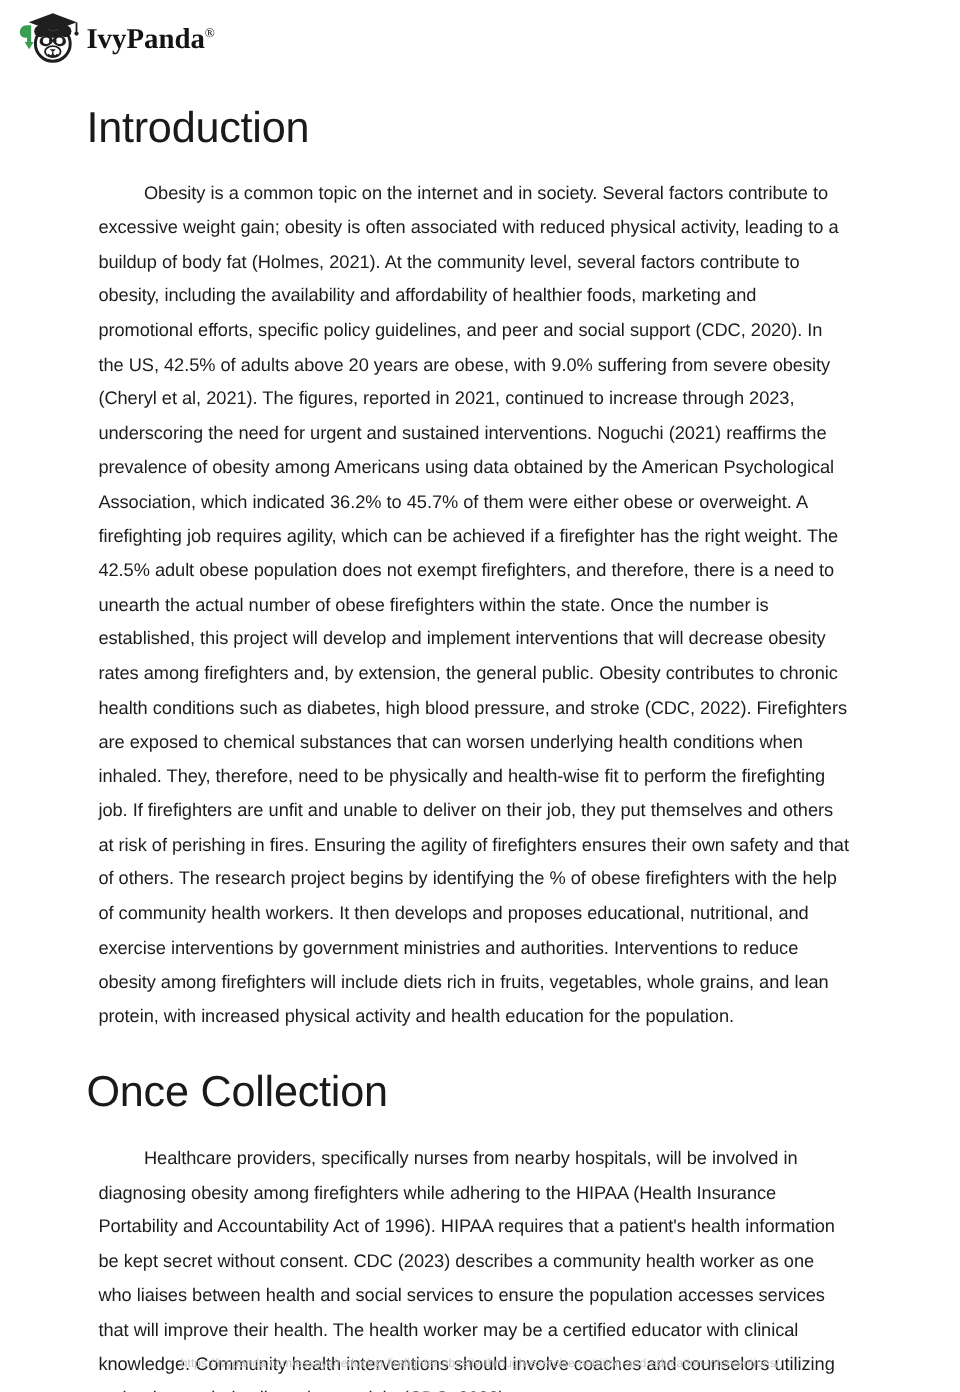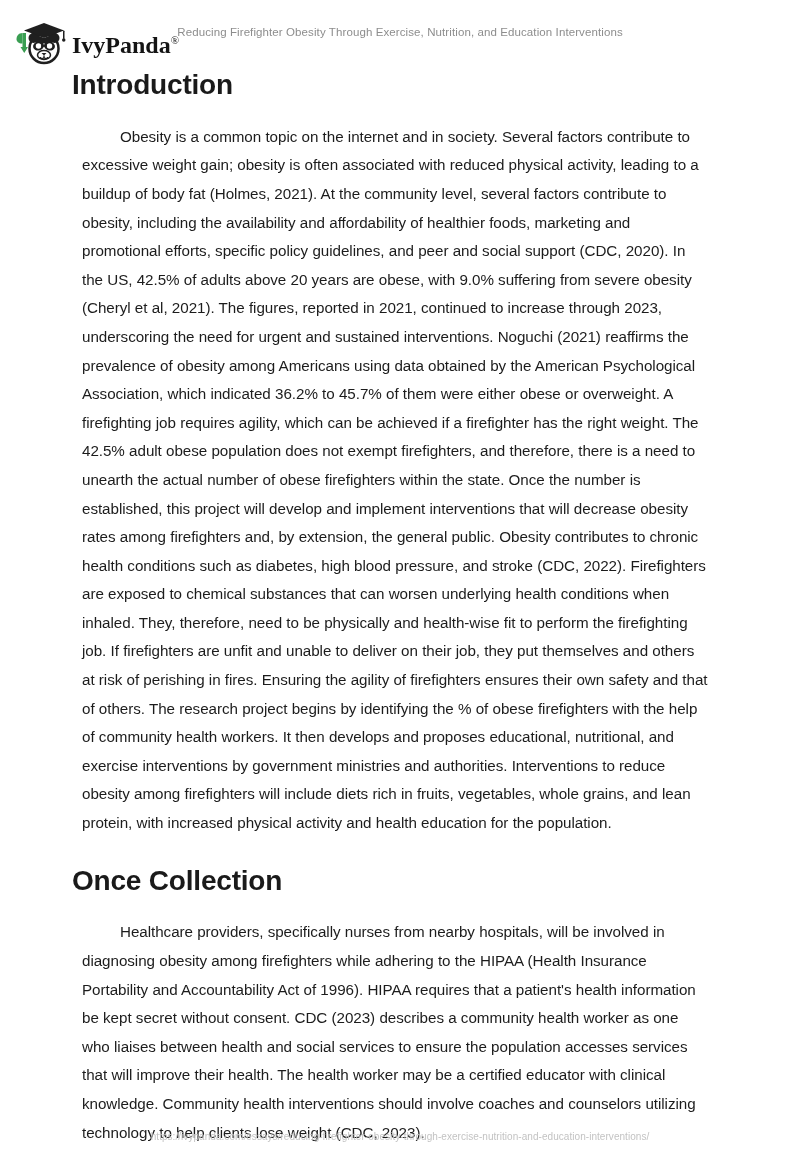--- a/index.html
+++ b/index.html
@@ -12,21 +12,21 @@
     height: 1160px;
     position: relative;
     font-family: "Liberation Sans", sans-serif;
     color: #1c1c1c;
     overflow: hidden;
   }
 
   
   .page-header {
     position: absolute;
-    top: 12px;
+    top: 0;
     left: 0;
     width: 668px;
     height: 62px;
     background: #ffffff;
   }
   .brand {
     position: absolute;
     left: 14px;
     top: 8px;
     display: flex;
@@ -67,24 +67,24 @@
   }
 
   
   .doc {
     position: absolute;
     left: 72px;
     top: 70px;
     width: 648px;
   }
   h1.section-heading {
-    font-size: 28px;
-    font-weight: bold;
+    font-size: 36px;
+    font-weight: normal;
     color: #1a1a1a;
-    margin: 0 0 22px 0;
+    margin: 16px 0 22px 0;
     letter-spacing: -0.2px;
     line-height: 1.1;
   }
   h1.section-heading.second {
     margin-top: 28px;
   }
   p.body-par {
     font-size: 15.2px;
     line-height: 28.6px;
     color: #1c1c1c;
@@ -147,21 +147,20 @@
       <g fill="#1f1f1f">
         <path d="M60 6 L100 21 L60 36 L20 21 Z"></path>
         <path d="M36 26 L36 40 C36 40 46 47 60 47 C74 47 84 40 84 40 L84 26 L60 36 Z"></path>
         <rect x="98" y="21" width="3" height="17" rx="1.5"></rect>
         <circle cx="99.5" cy="40" r="3.5"></circle>
       </g>
     </svg>
     <span class="brand-name"><span>IvyPanda</span><span class="reg">®</span></span>
   </div>
 
-  <div class="header-title">Reducing Firefighter Obesity Through Exercise, Nutrition, and Education Interventions</div>
 </div>
 
 <div class="doc">
 
   <h1 class="section-heading">Introduction</h1>
 
   <p class="body-par">Obesity is a common topic on the internet and in society. Several factors contribute to excessive weight gain; obesity is often associated with reduced physical activity, leading to a buildup of body fat (Holmes, 2021). At the community level, several factors contribute to obesity, including the availability and affordability of healthier foods, marketing and promotional efforts, specific policy guidelines, and peer and social support (CDC, 2020). In the US, 42.5% of adults above 20 years are obese, with 9.0% suffering from severe obesity (Cheryl et al, 2021). The figures, reported in 2021, continued to increase through 2023, underscoring the need for urgent and sustained interventions. Noguchi (2021) reaffirms the prevalence of obesity among Americans using data obtained by the American Psychological Association, which indicated 36.2% to 45.7% of them were either obese or overweight.  A firefighting job requires agility, which can be achieved if a firefighter has the right weight. The 42.5% adult obese population does not exempt firefighters, and therefore, there is a need to unearth the actual number of obese firefighters within the state. Once the number is established, this project will develop and implement interventions that will decrease obesity rates among firefighters and, by extension, the general public. Obesity contributes to chronic health conditions such as diabetes, high blood pressure, and stroke (CDC, 2022). Firefighters are exposed to chemical substances that can worsen underlying health conditions when inhaled. They, therefore, need to be physically and health-wise fit to perform the firefighting job. If firefighters are unfit and unable to deliver on their job, they put themselves and others at risk of perishing in fires. Ensuring the agility of firefighters ensures their own safety and that of others.  The research project begins by identifying the % of obese firefighters with the help of community health workers. It then develops and proposes educational, nutritional, and exercise interventions by government ministries and authorities. Interventions to reduce obesity among firefighters will include diets rich in fruits, vegetables, whole grains, and lean protein, with increased physical activity and health education for the population.</p>
 
   <h1 class="section-heading second">Once Collection</h1>
 

